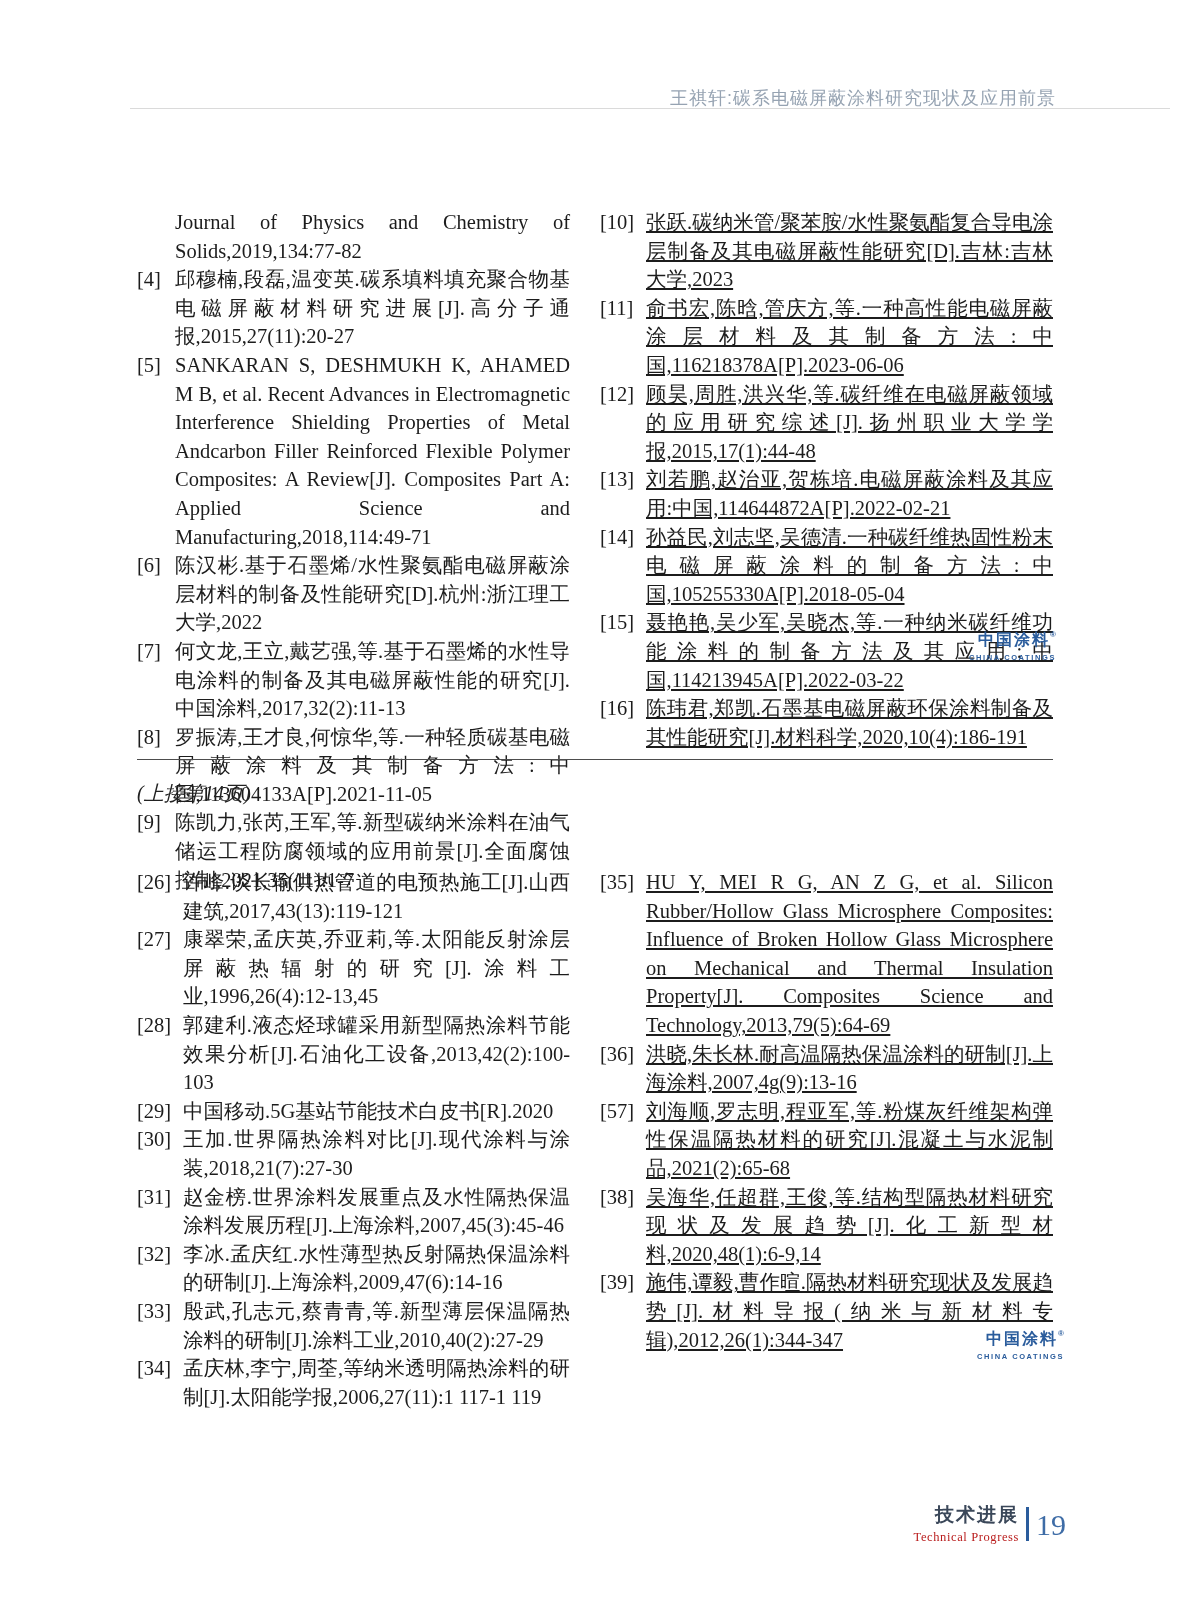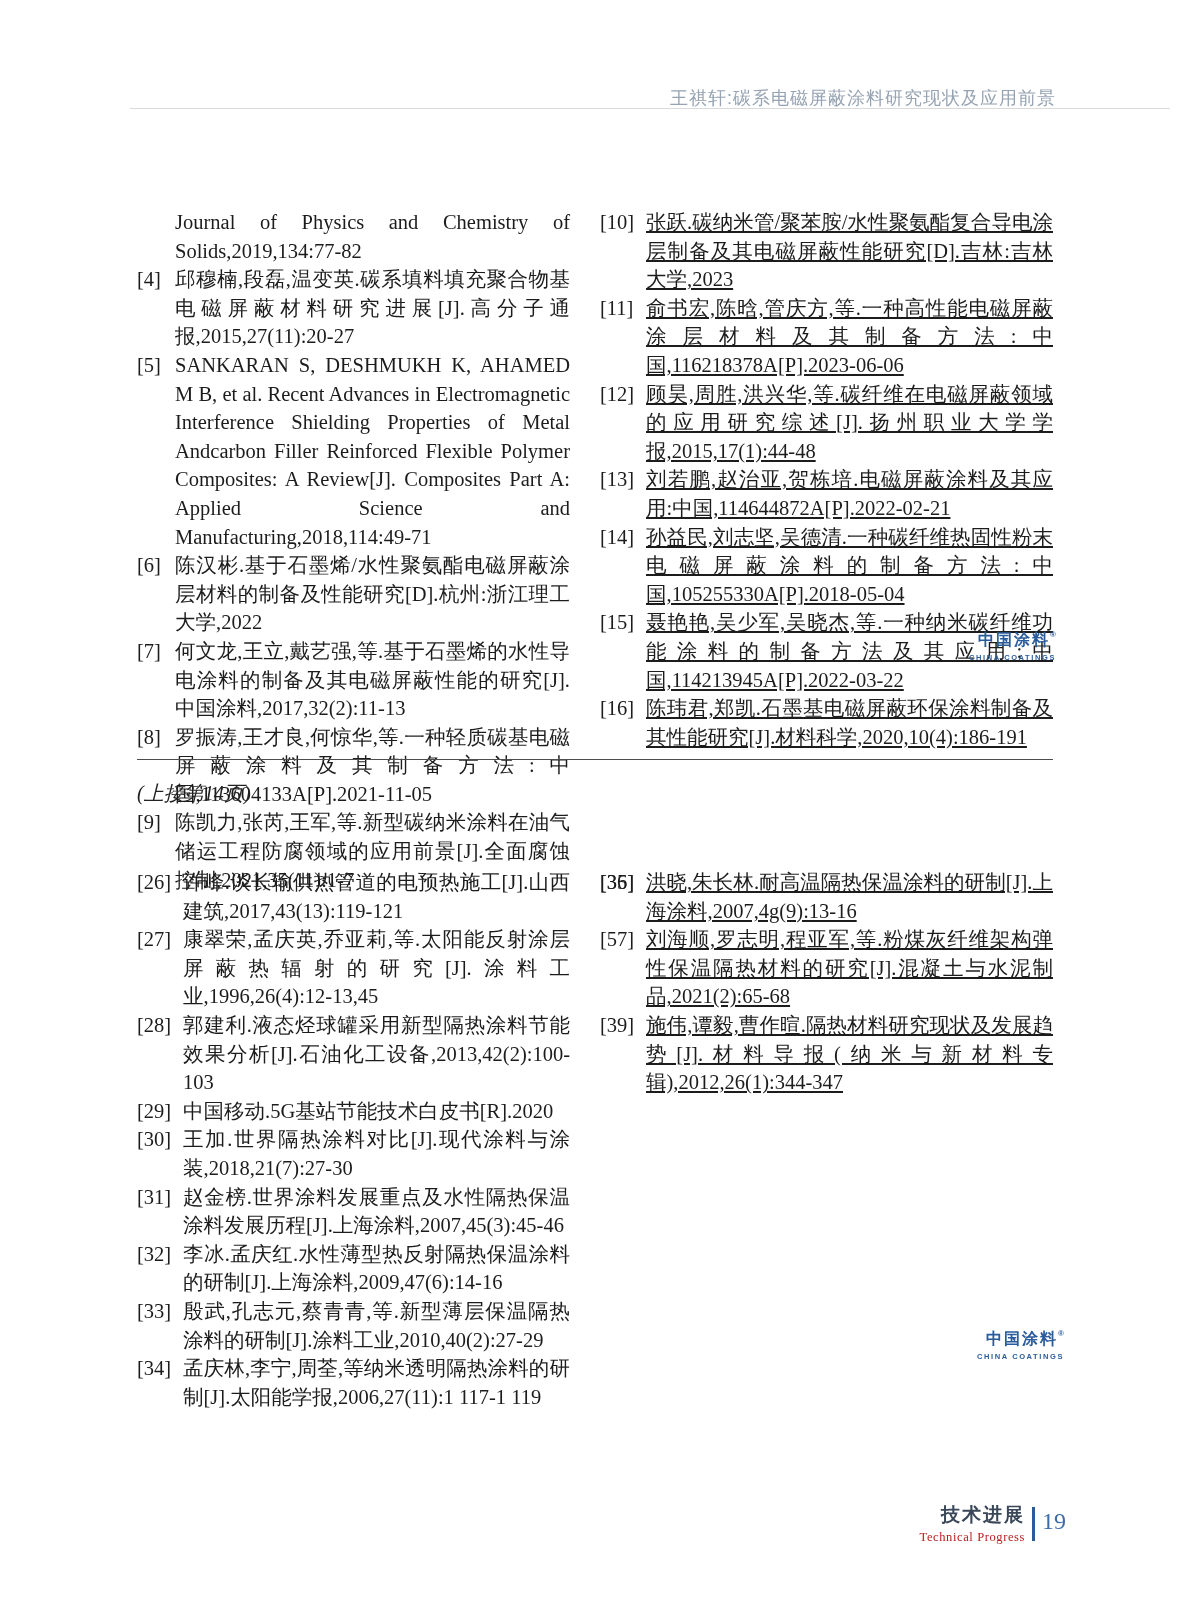--- a/index.html
+++ b/index.html
@@ -66,21 +66,21 @@
   .footer-section{text-align:right;margin-right:7px;}
   .footer-cn{
     font-family:"Liberation Sans","DejaVu Sans",sans-serif;
     font-weight:bold;font-size:19px;color:#3a4759;letter-spacing:2px;
   }
   .footer-en{
     font-size:12.5px;color:#b91c1c;letter-spacing:0.6px;margin-top:2px;
   }
   .footer-bar{width:3px;height:34px;background:#2a5c9c;margin-right:7px;}
   .footer-page{
-    font-size:24px;color:#3e6ca6;align-self:flex-start;margin-top:6px;
+    font-size:30px;color:#3e6ca6;align-self:flex-start;margin-top:6px;
   }
 </style>
 </head>
 <body>
 
 <div class="page">
 
   <div class="header-title">王祺轩:碳系电磁屏蔽涂料研究现状及应用前景</div>
   <div class="header-rule"></div>
 
@@ -190,28 +190,33 @@
         <span class="ref-text">殷武,孔志元,蔡青青,等.新型薄层保温隔热涂料的研制[J].涂料工业,2010,40(2):27-29</span>
       </div>
       <div class="ref">
         <span class="ref-id">[34]</span>
         <span class="ref-text">孟庆林,李宁,周荃,等纳米透明隔热涂料的研制[J].太阳能学报,2006,27(11):1 117-1 119</span>
       </div>
     </div>
     <div class="col-right">
       <div class="ref">
         <span class="ref-id">[35]</span>
+        <span class="ref-text">HU Y, MEI R G, AN Z G, et al. Silicon Rubber/Hollow Glass Microsphere Composites: Influence of Broken Hollow Glass Microsphere on Mechanical and Thermal Insulation Property[J]. Composites Science and Technology,2013,79(5):64-69</span>
       </div>
       <div class="ref">
         <span class="ref-id">[36]</span>
         <span class="ref-text">洪晓,朱长林.耐高温隔热保温涂料的研制[J].上海涂料,2007,4g(9):13-16</span>
       </div>
       <div class="ref">
         <span class="ref-id">[57]</span>
         <span class="ref-text">刘海顺,罗志明,程亚军,等.粉煤灰纤维架构弹性保温隔热材料的研究[J].混凝土与水泥制品,2021(2):65-68</span>
+      </div>
+      <div class="ref">
+        <span class="ref-id">[38]</span>
+        <span class="ref-text">吴海华,任超群,王俊,等.结构型隔热材料研究现状及发展趋势[J].化工新型材料,2020,48(1):6-9,14</span>
       </div>
       <div class="ref">
         <span class="ref-id">[39]</span>
         <span class="ref-text">施伟,谭毅,曹作暄.隔热材料研究现状及发展趋势[J].材料导报(纳米与新材料专辑),2012,26(1):344-347</span>
       </div>
     </div>
   </div>
 
   <div class="logo logo-2">
     <div class="logo-cn"><span>中国涂料</span><span class="logo-mark">®</span></div>

